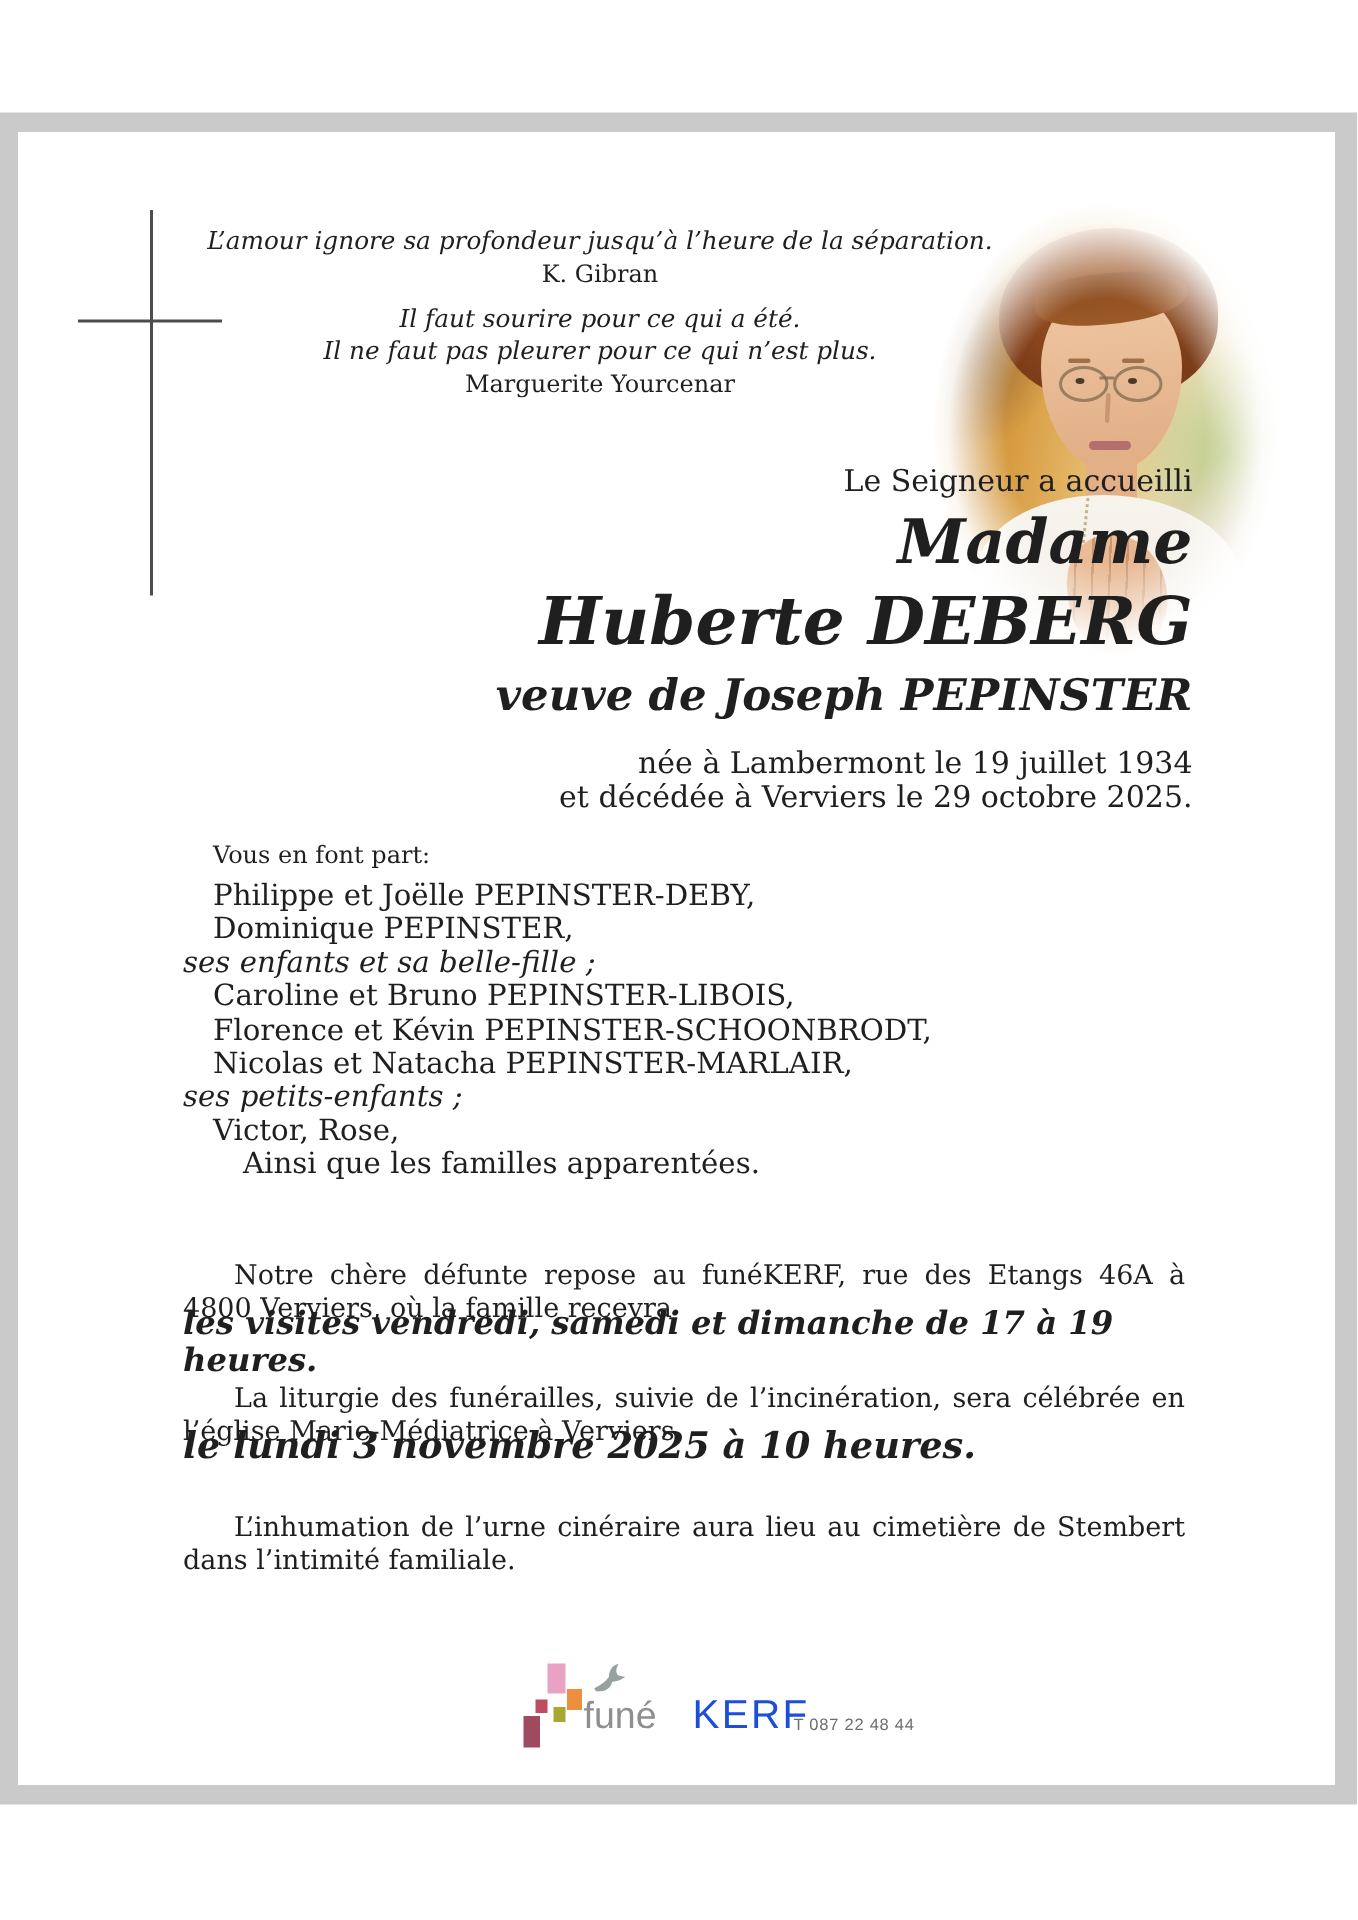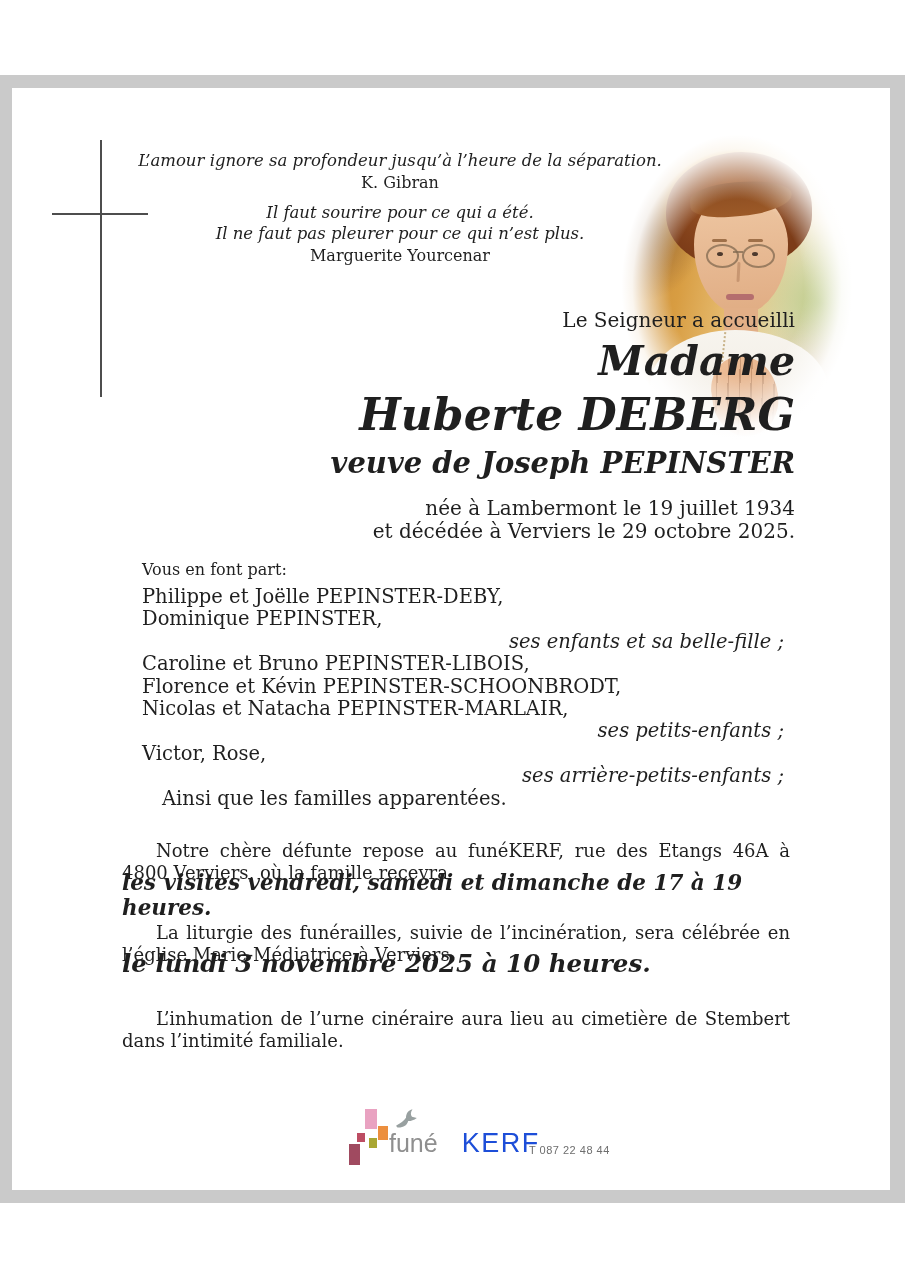--- a/index.html
+++ b/index.html
@@ -21,21 +21,21 @@
   .intro{top:308px;font-size:20px;}
   .title{top:337px;font-size:41px;font-weight:700;font-style:italic;line-height:48px;}
   .name{top:391px;font-size:44px;font-weight:700;font-style:italic;line-height:48px;}
   .subtitle{top:446px;font-size:29px;font-weight:700;font-style:italic;line-height:34px;}
   .birth{top:497px;font-size:20px;line-height:23px;}
   .death{top:520px;font-size:20px;line-height:23px;}
   
   .announce{position:absolute;left:122px;top:560px;font-size:16px;margin-left:20px;}
   .family{position:absolute;left:122px;top:586px;width:662px;font-size:19.5px;line-height:22.4px;}
   .fam-name{margin-left:20px;}
-  .fam-rel{text-align:right;font-style:italic;}
+  .fam-rel{text-align:left;font-style:italic;}
   .fam-note{margin-left:40px;}
   
   .para{position:absolute;left:122px;width:668px;font-size:18px;line-height:22px;
         text-align:justify;text-indent:34px;}
   .p1{top:822px;} .p2{top:904px;} .p3{top:990px;}
   .hl{position:absolute;left:122px;width:668px;font-weight:700;font-style:italic;}
   .hl1{top:870px;font-size:21.5px;}
   .hl2{top:949px;font-size:24.5px;}
   
   .photo{position:absolute;left:620px;top:132px;width:234px;height:310px;}
@@ -146,21 +146,20 @@
   <div class="announce">Vous en font part:</div>
   <div class="family">
     <div class="fam-name">Philippe et Joëlle PEPINSTER-DEBY,</div>
     <div class="fam-name">Dominique PEPINSTER,</div>
     <div class="fam-rel">ses enfants et sa belle-fille ;</div>
     <div class="fam-name">Caroline et Bruno PEPINSTER-LIBOIS,</div>
     <div class="fam-name">Florence et Kévin PEPINSTER-SCHOONBRODT,</div>
     <div class="fam-name">Nicolas et Natacha PEPINSTER-MARLAIR,</div>
     <div class="fam-rel">ses petits-enfants ;</div>
     <div class="fam-name">Victor, Rose,</div>
-    <div class="fam-rel">ses arrière-petits-enfants ;</div>
     <div class="fam-note">Ainsi que les familles apparentées.</div>
   </div>
 
   <p class="para p1">Notre chère défunte repose au funéKERF, rue des Etangs 46A à 4800 Verviers, où la famille recevra</p>
   <div class="hl hl1">les visites vendredi, samedi et dimanche de 17 à 19 heures.</div>
   <p class="para p2">La liturgie des funérailles, suivie de l’incinération, sera célébrée en l’église Marie-Médiatrice à Verviers</p>
   <div class="hl hl2">le lundi 3 novembre 2025 à 10 heures.</div>
   <p class="para p3">L’inhumation de l’urne cinéraire aura lieu au cimetière de Stembert dans l’intimité familiale.</p>
 
   <div class="logo">

